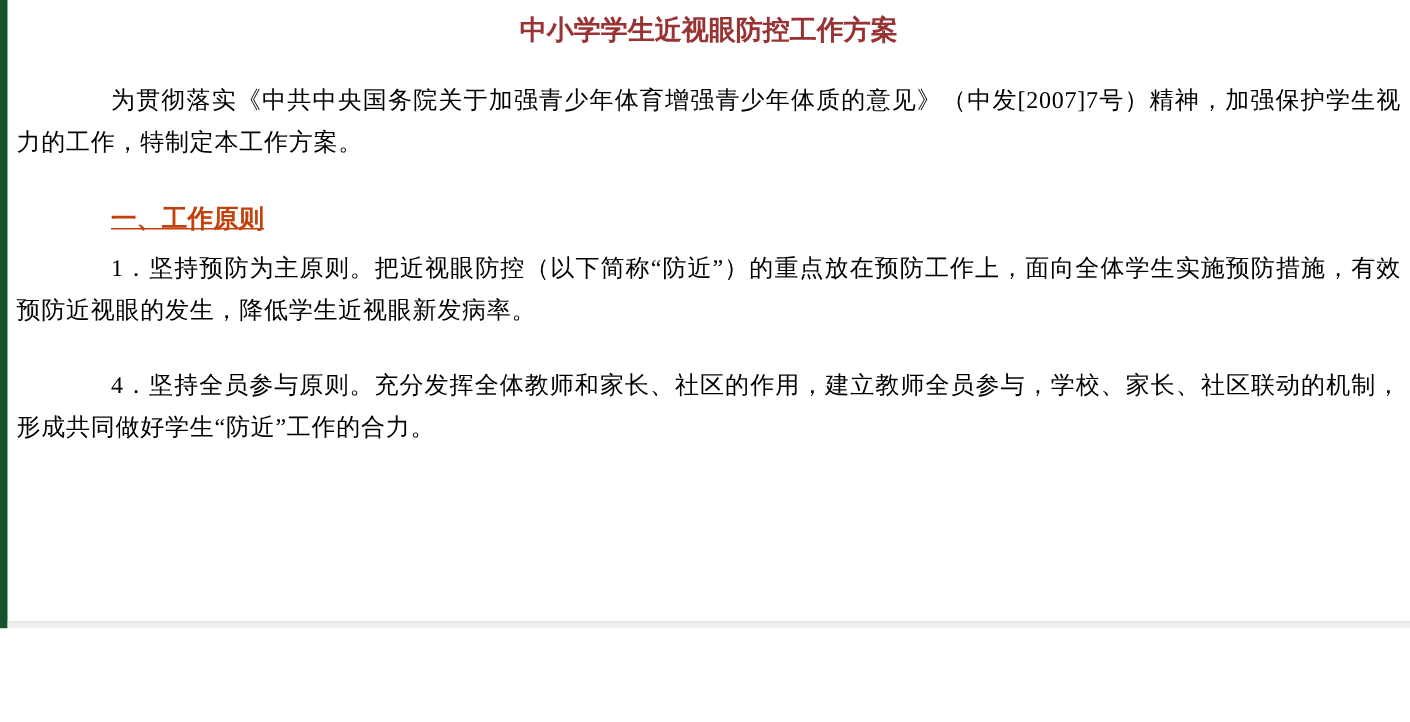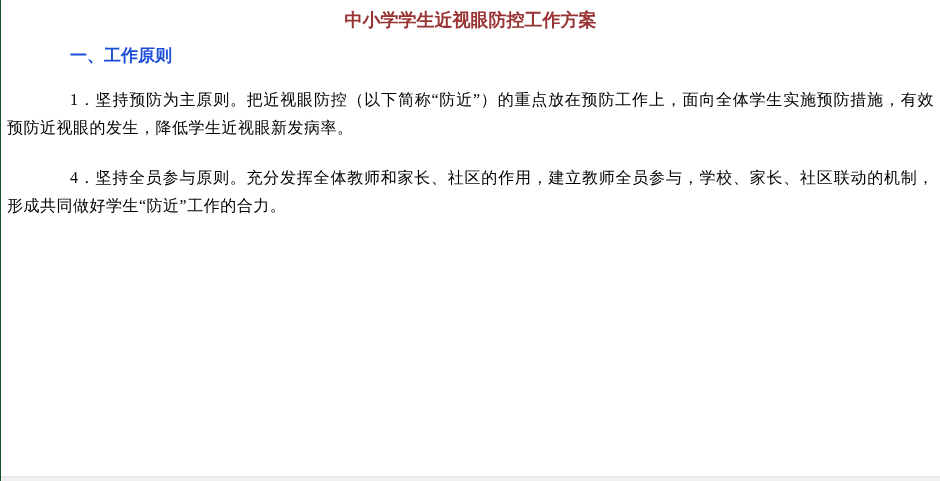--- a/index.html
+++ b/index.html
@@ -3,24 +3,24 @@
 <meta charset="utf-8">
 <style>
   html, body {
     margin: 0;
     padding: 0;
     background: #ffffff;
   }
   .doc-page {
     position: relative;
     width: 940px;
-    height: 481px;
+    height: 419px;
     box-sizing: border-box;
     background: #ffffff;
-    border-left: 1px solid #14532d;
+    border-left: 5px solid #14532d;
     padding: 0 6px 0 6px;
     overflow: hidden;
     font-family: "Liberation Serif", "DejaVu Serif", serif;
     color: #000000;
   }
   .doc-title {
     margin: 8px 0 0 0;
     font-size: 18px;
     line-height: 24px;
     font-weight: bold;
@@ -35,41 +35,42 @@
     letter-spacing: 0.5px;
   }
   .section-heading {
     font-size: 17px;
     line-height: 28px;
     font-weight: bold;
     margin: 10px 0 6px 0;
     text-indent: 63px;
   }
   .section-heading + .doc-para {
-    margin-top: 16px;
+    margin-top: 6px;
   }
   .page-bottom-edge {
     position: absolute;
     left: 0;
     bottom: 0;
     width: 100%;
     height: 4px;
     background: #efefef;
     border-top: 1px solid #e6e6e6;
   }
 </style>
 </head>
 <body>
 
 <div class="doc-page">
 
   <h1 class="doc-title" style="color: rgb(153, 51, 51);">中小学学生近视眼防控工作方案</h1>
 
+  <p class="doc-para">为贯彻落实《中共中央国务院关于加强青少年体育增强青少年体质的意见》（中发[2007]7号）精神，加强保护学生视力的工作，特制定本工作方案。</p>
 
-  <h2 class="section-heading" style="color: #1d4ed8;">一、工作原则</h2>
+  <h2 class="section-heading" style="color: #c2410c; text-decoration: underline;">一、工作原则</h2>
 
   <p class="doc-para">1．坚持预防为主原则。把近视眼防控（以下简称“防近”）的重点放在预防工作上，面向全体学生实施预防措施，有效预防近视眼的发生，降低学生近视眼新发病率。</p>
 
 
 
   <p class="doc-para">4．坚持全员参与原则。充分发挥全体教师和家长、社区的作用，建立教师全员参与，学校、家长、社区联动的机制，形成共同做好学生“防近”工作的合力。</p>
 
   <div class="page-bottom-edge"></div>
 
 </div>

